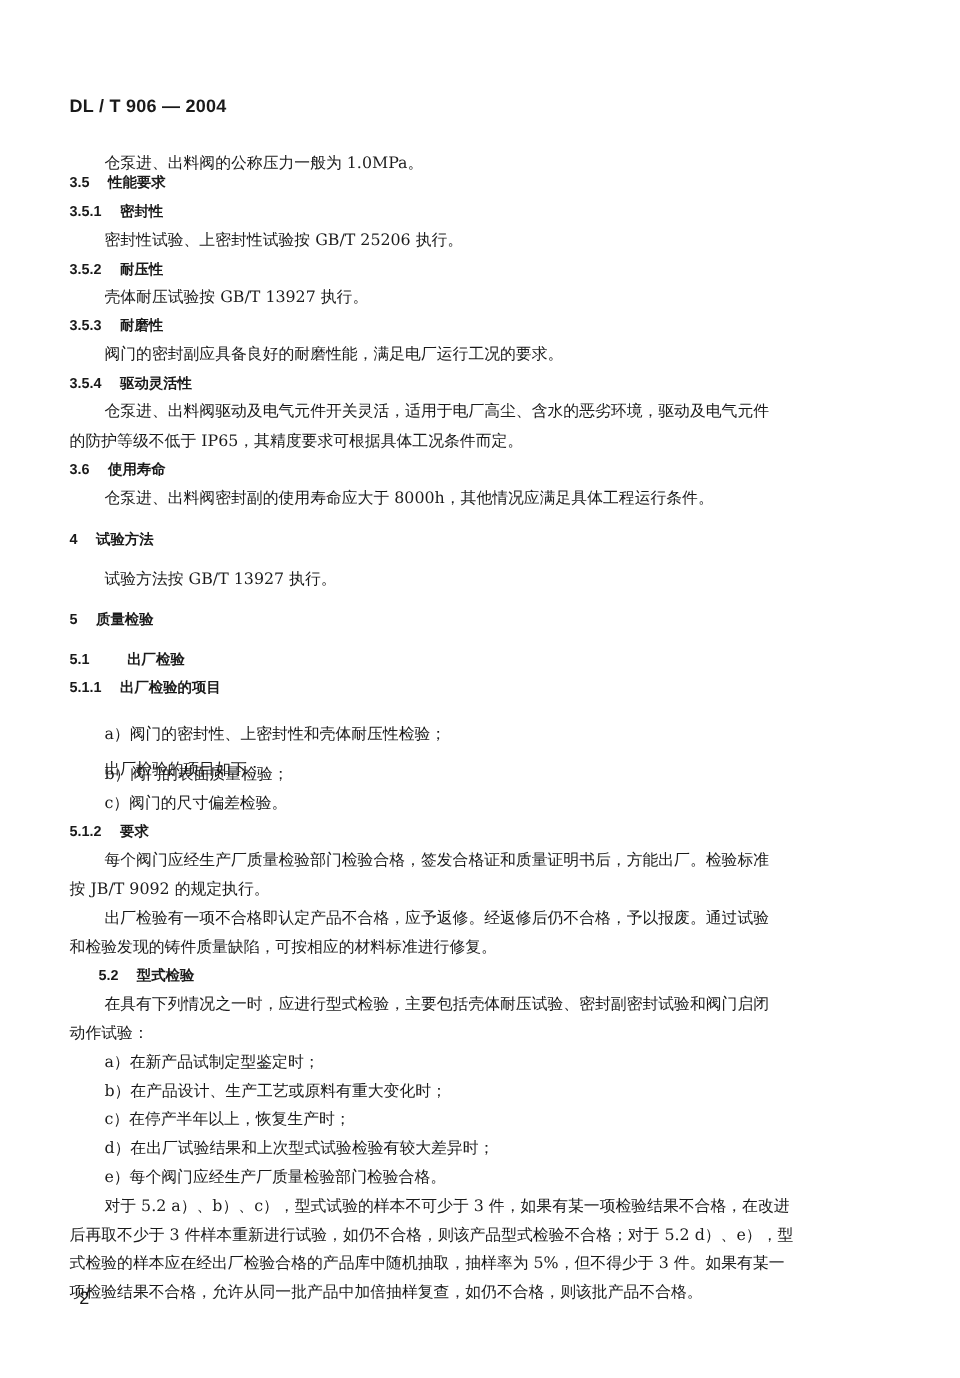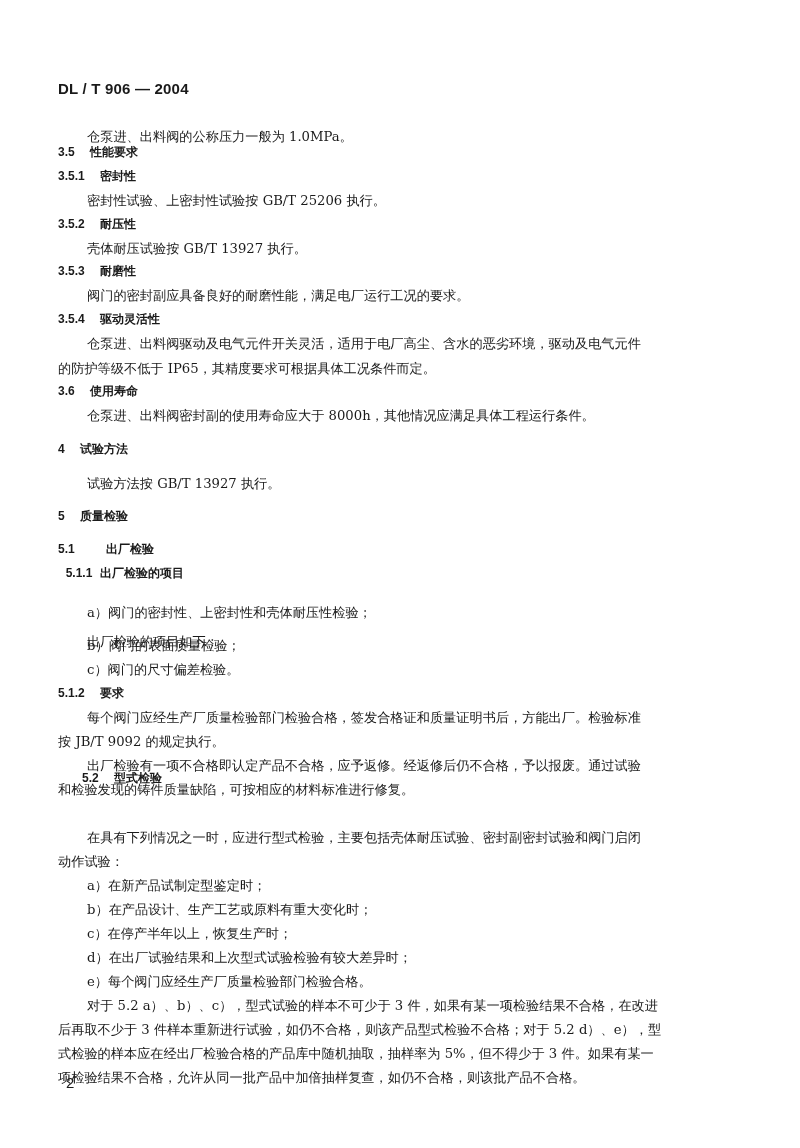--- a/index.html
+++ b/index.html
@@ -45,31 +45,31 @@
       <div class="line indent" style="top: 289px;">阀门的密封副应具备良好的耐磨性能，满足电厂运行工况的要求。</div>
       <div class="line h flush" style="top: 313px;"><span class="num" style="width: 42px;">3.5.4</span><span>驱动灵活性</span></div>
       <div class="line indent" style="top: 337px;">仓泵进、出料阀驱动及电气元件开关灵活，适用于电厂高尘、含水的恶劣环境，驱动及电气元件</div>
       <div class="line flush" style="top: 350px; margin-top: 12px;">的防护等级不低于 IP65，其精度要求可根据具体工况条件而定。</div>
       <div class="line h flush" style="top: 385px;"><span class="num" style="width: 32px;">3.6</span><span>使用寿命</span></div>
       <div class="line indent" style="top: 409px;">仓泵进、出料阀密封副的使用寿命应大于 8000h，其他情况应满足具体工程运行条件。</div>
       <div class="line h flush" style="top: 443px;"><span class="num" style="width: 22px;">4</span><span>试验方法</span></div>
       <div class="line indent" style="top: 477px;">试验方法按 GB/T 13927 执行。</div>
       <div class="line h flush" style="top: 510px;"><span class="num" style="width: 22px;">5</span><span>质量检验</span></div>
       <div class="line h flush" style="top: 543px;"><span class="num" style="width: 48px;">5.1</span><span>出厂检验</span></div>
-      <div class="line h flush" style="top: 567px; text-align: center;"><span class="num" style="width: 42px;">5.1.1</span><span>出厂检验的项目</span></div>
+      <div class="line h flush" style="top: 567px;"><span class="num" style="width: 42px;">5.1.1</span><span>出厂检验的项目</span></div>
       <div class="line indent" style="top: 591px; margin-top: 44px;">出厂检验的项目如下：</div>
       <div class="line indent" style="top: 606px; text-align: right;">a）阀门的密封性、上密封性和壳体耐压性检验；</div>
       <div class="line indent" style="top: 639px;">b）阀门的表面质量检验；</div>
       <div class="line indent" style="top: 663px;">c）阀门的尺寸偏差检验。</div>
       <div class="line h flush" style="top: 687px;"><span class="num" style="width: 42px;">5.1.2</span><span>要求</span></div>
       <div class="line indent" style="top: 711px;">每个阀门应经生产厂质量检验部门检验合格，签发合格证和质量证明书后，方能出厂。检验标准</div>
       <div class="line flush" style="top: 735px;">按 JB/T 9092 的规定执行。</div>
       <div class="line indent" style="top: 759px;">出厂检验有一项不合格即认定产品不合格，应予返修。经返修后仍不合格，予以报废。通过试验</div>
       <div class="line flush" style="top: 783px;">和检验发现的铸件质量缺陷，可按相应的材料标准进行修复。</div>
-      <div class="line h flush" style="top: 772px; padding-left: 24px;"><span class="num" style="width: 32px;">5.2</span><span>型式检验</span></div>
+      <div class="line h flush" style="top: 807px; padding-left: 24px;"><span class="num" style="width: 32px;">5.2</span><span>型式检验</span></div>
       <div class="line indent" style="top: 831px; text-align: center;">在具有下列情况之一时，应进行型式检验，主要包括壳体耐压试验、密封副密封试验和阀门启闭</div>
       <div class="line flush" style="top: 855px;">动作试验：</div>
       <div class="line indent" style="top: 879px;">a）在新产品试制定型鉴定时；</div>
       <div class="line indent" style="top: 903px;">b）在产品设计、生产工艺或原料有重大变化时；</div>
       <div class="line indent" style="top: 927px;">c）在停产半年以上，恢复生产时；</div>
       <div class="line indent" style="top: 951px;">d）在出厂试验结果和上次型式试验检验有较大差异时；</div>
       <div class="line indent" style="top: 975px;">e）每个阀门应经生产厂质量检验部门检验合格。</div>
       <div class="line indent" style="top: 999px;">对于 5.2 a）、b）、c），型式试验的样本不可少于 3 件，如果有某一项检验结果不合格，在改进</div>
       <div class="line flush" style="top: 1023px;">后再取不少于 3 件样本重新进行试验，如仍不合格，则该产品型式检验不合格；对于 5.2 d）、e），型</div>
       <div class="line flush" style="top: 1047px;">式检验的样本应在经出厂检验合格的产品库中随机抽取，抽样率为 5%，但不得少于 3 件。如果有某一</div>

